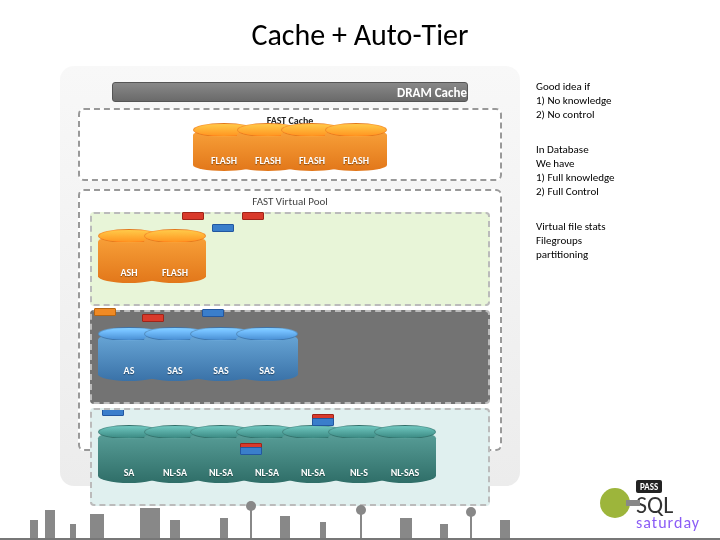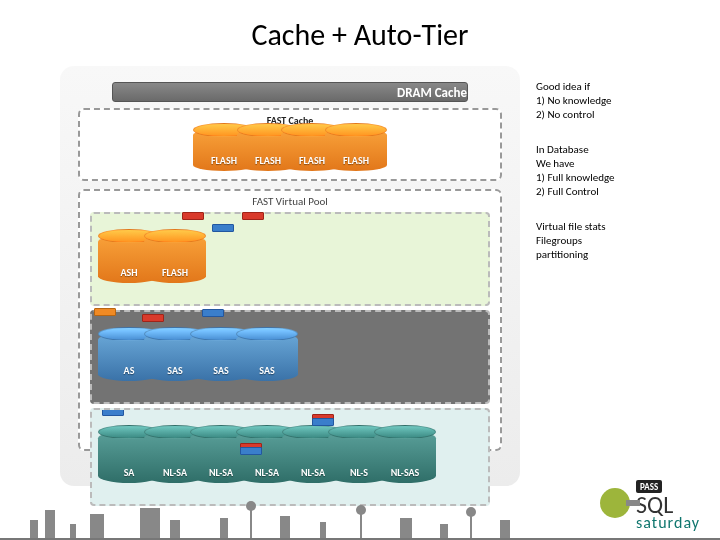--- a/index.html
+++ b/index.html
@@ -176,21 +176,21 @@
     width:14px; height:6px;
     background:#888;
   }
   .logo .pass {
     background:#222; color:#fff;
     font-size:9px; padding:1px 4px;
     border-radius:2px; font-weight:bold;
   }
   .logo-text { line-height: 0.9; }
   .logo-text .sql { font-size: 24px; font-weight: normal; color: #333; display:block; }
-  .logo-text .sat { font-size: 16px; color: #0f766e; letter-spacing:1px; display:block;}
+  .logo-text .sat { font-size: 16px; color: #8b5cf6; letter-spacing:1px; display:block;}
 </style>
 </head>
 <body>
 
 <div class="title">Cache + Auto-Tier</div>
 
 <div class="content">
 
   <div class="dram-bar">DRAM Cache</div>
 

